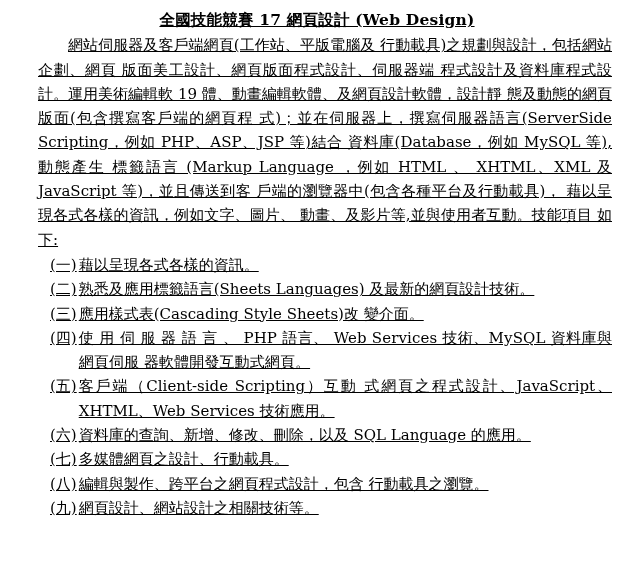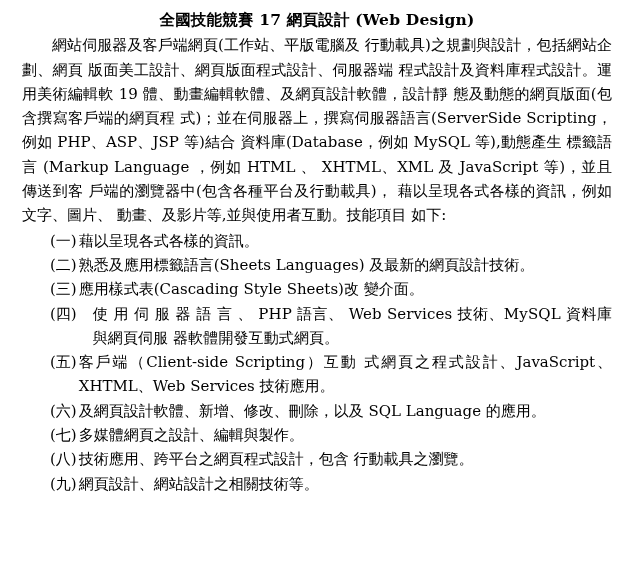--- a/index.html
+++ b/index.html
@@ -12,35 +12,36 @@
     height: 561px;
     font-family: "DejaVu Serif", "Liberation Serif", serif;
     color: #000000;
     overflow: hidden;
   }
   .page {
     width: 634px;
     height: 537px;
     box-sizing: border-box;
     padding: 8px 22px 0 22px;
+    text-decoration: underline;
   }
   .doc-title {
     text-align: center;
     font-size: 15.5px;
     line-height: 1.5;
     margin: 0 0 2px 0;
     letter-spacing: 0.2px;
   }
   .body-para {
     font-size: 15px;
     line-height: 1.62;
     text-align: justify;
     text-justify: inter-ideograph;
     text-indent: 2em;
-    margin: 0 0 1px 0;
+    margin: 0 0 1px 16px;
   }
   .list {
     margin: 0;
     padding: 0;
     list-style: none;
   }
   .list-item {
     display: flex;
     font-size: 15px;
     line-height: 1.62;
@@ -53,21 +54,20 @@
     white-space: nowrap;
     padding-right: 2px;
   }
   .item-text {
     flex: 1 1 auto;
     text-align: justify;
     text-justify: inter-ideograph;
   }
   .item-text.loose {
     letter-spacing: 0.1px;
-    margin-left: 14px;
   }
 </style>
 </head>
 <body>
 
 <div class="page">
 
   <h1 class="doc-title">全國技能競賽 17  網頁設計  (Web Design)</h1>
 
   <p class="body-para">網站伺服器及客戶端網頁(工作站、平版電腦及 行動載具)之規劃與設計，包括網站企劃、網頁 版面美工設計、網頁版面程式設計、伺服器端 程式設計及資料庫程式設計。運用美術編輯軟 19 體、動畫編輯軟體、及網頁設計軟體，設計靜 態及動態的網頁版面(包含撰寫客戶端的網頁程 式)；並在伺服器上，撰寫伺服器語言(ServerSide Scripting，例如 PHP、ASP、JSP 等)結合 資料庫(Database，例如 MySQL 等),動態產生 標籤語言 (Markup Language ，例如 HTML 、 XHTML、XML 及 JavaScript 等)，並且傳送到客 戶端的瀏覽器中(包含各種平台及行動載具)， 藉以呈現各式各樣的資訊，例如文字、圖片、 動畫、及影片等,並與使用者互動。技能項目 如下:</p>
@@ -88,29 +88,29 @@
     <li class="list-item">
       <span class="item-marker">(四)</span>
       <span class="item-text loose">使 用 伺 服 器 語 言 、 PHP 語言、 Web Services 技術、MySQL 資料庫與網頁伺服 器軟體開發互動式網頁。</span>
     </li>
     <li class="list-item">
       <span class="item-marker">(五)</span>
       <span class="item-text">客戶端（Client-side Scripting）互動 式網頁之程式設計、JavaScript、XHTML、Web Services  技術應用。</span>
     </li>
     <li class="list-item">
       <span class="item-marker">(六)</span>
-      <span class="item-text">及網頁設計軟體、新增、修改、刪除，以及  SQL Language  的應用。</span>
+      <span class="item-text">資料庫的查詢、新增、修改、刪除，以及  SQL Language  的應用。</span>
     </li>
     <li class="list-item">
       <span class="item-marker">(七)</span>
-      <span class="item-text">多媒體網頁之設計、編輯與製作。</span>
+      <span class="item-text">多媒體網頁之設計、行動載具。</span>
     </li>
     <li class="list-item">
       <span class="item-marker">(八)</span>
-      <span class="item-text">技術應用、跨平台之網頁程式設計，包含  行動載具之瀏覽。</span>
+      <span class="item-text">編輯與製作、跨平台之網頁程式設計，包含  行動載具之瀏覽。</span>
     </li>
     <li class="list-item">
       <span class="item-marker">(九)</span>
       <span class="item-text">網頁設計、網站設計之相關技術等。</span>
     </li>
   </ul>
 
 </div>
 
 </body></html>

